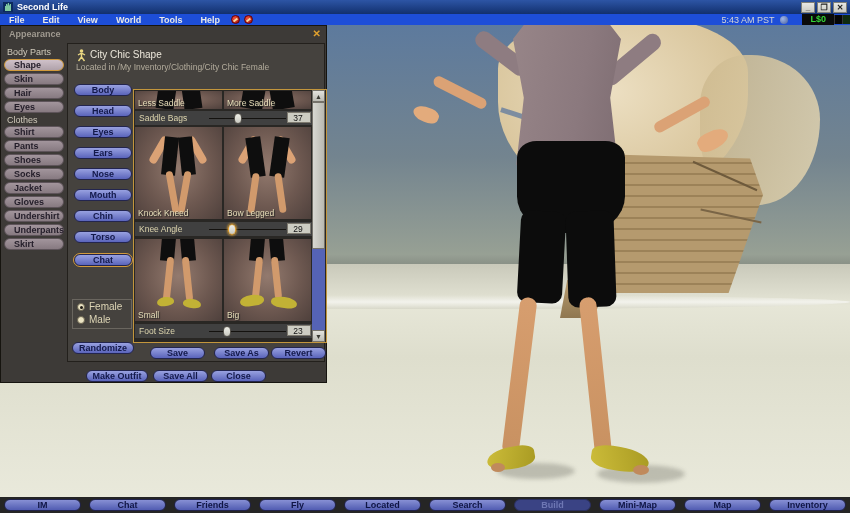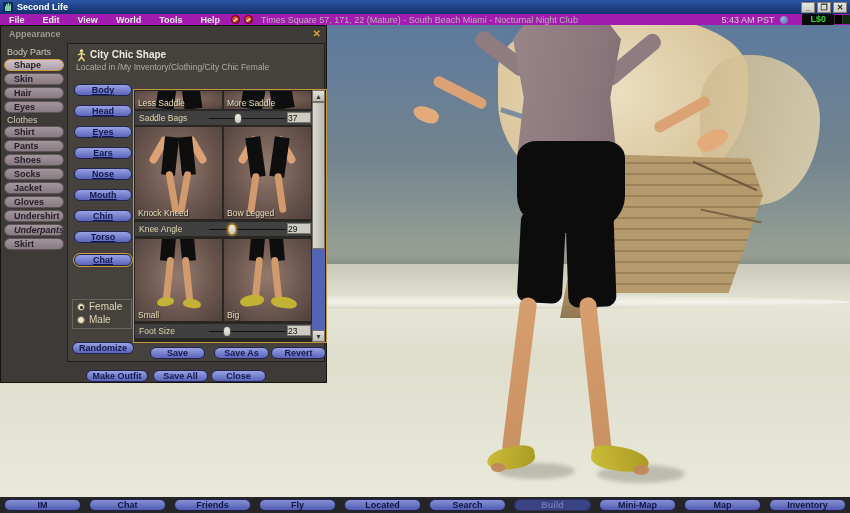--- a/index.html
+++ b/index.html
@@ -6,21 +6,21 @@
   body { background:#000; font-family:"Liberation Sans", sans-serif; }
   #root { position:relative; width:850px; height:513px; overflow:hidden; background:#444; }
 
   
   .titlebar { position:absolute; left:0; top:0; width:850px; height:14px;
     background:linear-gradient(#2d55a5,#12306e); display:flex; align-items:center; padding:0 3px; }
   .titlebar .logo { width:10px; height:10px; margin-right:4px; }
   .titlebar .title { color:#fff; font-size:9px; font-weight:bold; flex:1; }
   .winbtn { width:14px; height:11px; background:linear-gradient(#e8e8e4,#c9c9c2); border:1px solid #808078;
     color:#222; font-size:8px; line-height:9px; text-align:center; margin-left:2px; font-weight:bold; }
-  .menubar { position:absolute; left:0; top:14px; width:850px; height:11px; background:#a21caf;
+  .menubar { position:absolute; left:0; top:14px; width:850px; height:11px; background:#1d4ed8;
     display:flex; align-items:center; font-size:9px; color:#e8e8e8; }
   .menu-item { padding:0 9px; font-weight:bold; }
   .parcel-icon { width:9px; height:9px; border-radius:50%; background:radial-gradient(circle at 35% 35%, #f05040, #a01008);
     border:1px solid #600; margin:0 2px; position:relative; }
   .parcel-icon::after { content:""; position:absolute; left:1px; top:3px; width:5px; height:2px; background:#f8d8a0; transform:rotate(-40deg); }
   .location-text { color:#b5b5b5; margin-left:6px; font-size:9px; white-space:nowrap; overflow:hidden; }
   .statusright { margin-left:auto; display:flex; align-items:center; }
   .time-text { color:#d5d5d5; font-size:9px; margin-right:6px; }
   .globe { width:8px; height:8px; border-radius:50%; background:radial-gradient(circle at 35% 35%, #9fb6e8, #4a5f9a); margin-right:14px; }
   .money-chip { background:#0a0a0a; color:#34d634; font-size:9px; font-weight:bold; padding:0 8px; height:11px; line-height:11px; }
@@ -69,49 +69,49 @@
   .shoeR { position:absolute; left:186px; top:422px; width:58px; height:24px; background:linear-gradient(70deg,#cdbd3a,#a89a22); border-radius:40% 60% 55% 45%; transform:rotate(9deg); }
   .toeL { position:absolute; left:86px; top:438px; width:14px; height:9px; background:#c08a5c; border-radius:50%; }
   .toeR { position:absolute; left:228px; top:440px; width:16px; height:10px; background:#c08a5c; border-radius:50%; }
 
   
   .appwin { position:absolute; left:0; top:25px; width:327px; height:358px; background:#3d3a37; border:1px solid #16140f; }
   .appwin-title { position:absolute; left:8px; top:3px; color:#a09a90; font-size:9px; font-weight:bold; }
   .appwin-close { position:absolute; right:5px; top:2px; color:#dfa02e; font-size:10px; font-weight:bold; cursor:default; }
   .innerpanel { position:absolute; left:66px; top:17px; width:258px; height:319px; background:#45423e; border:1px solid #23201c; }
   .hdr-icon { position:absolute; left:8px; top:5px; width:11px; height:13px; }
-  .hdr-name { position:absolute; left:22px; top:5px; color:#ece7db; font-size:10px; font-weight:bold; }
+  .hdr-name { position:absolute; left:22px; top:5px; color:#ece7db; font-size:10px; font-weight:normal; }
   .hdr-loc { position:absolute; left:8px; top:18px; color:#b3ac9c; font-size:8.5px; }
 
   .pill { position:absolute; height:12px; border-radius:6px; font-size:9px; font-weight:bold; line-height:11px; cursor:default; }
   .tanpill { width:60px; background:linear-gradient(#a2959c,#877a81); color:#231d29; padding-left:9px; border:1px solid #5e545a; }
   .tanpill.sel { background:linear-gradient(#cfc1c9,#b0a2aa); border:1px solid #d19a3c; }
   .grouplabel { position:absolute; color:#cfc9ba; font-size:9px; }
 
   .bluepill { background:linear-gradient(#98a1e0,#5a64bb); color:#13194b; text-align:center; border:1px solid #23254e; }
   .bluepill.sel { outline:1px solid #d19a3c; }
-  .parttab { left:6px; width:58px; height:12px;text-decoration:underline; }
+  .parttab { left:6px; width:58px; height:12px; }
 
   .sexbox { position:absolute; left:4px; top:255px; width:60px; height:30px; border:1px solid #6a665f; }
   .radio-row { display:flex; align-items:center; height:13px; padding-left:4px; }
   .radio { width:8px; height:8px; border-radius:50%; background:#ece4c4; border:1px solid #6b6450; margin-right:4px; position:relative; }
   .radio.sel::after { content:""; position:absolute; left:2px; top:2px; width:3px; height:3px; border-radius:50%; background:#1c1812; }
   .radio-label { color:#ddd5b5; font-size:10px; }
 
   .previewpanel { position:absolute; left:65px; top:45px; width:194px; height:254px; border:1px solid #c3963c; background:#292724; }
   .thumbrow { position:absolute; left:1px; width:179px; overflow:hidden; }
   .thumb { position:absolute; top:0; width:87px; height:100%; background:radial-gradient(ellipse at 50% 45%, #937a6e 0%, #6d5850 55%, #4e403c 100%); overflow:hidden; }
   .thumb.t2 { left:89px; }
   .thumblabel { position:absolute; bottom:1px; left:3px; color:#e8dfba; font-size:8.5px; text-shadow:1px 1px 1px #222; }
   .sliderrow { position:absolute; left:1px; width:179px; height:14px; background:#404040; }
   .slidername { position:absolute; left:4px; top:2px; color:#ddd5ae; font-size:8.5px; }
   .slidertrack { position:absolute; left:74px; top:7px; width:77px; height:1px; background:#14120f; }
   .sliderthumb { position:absolute; top:-5px; width:8px; height:11px; background:linear-gradient(#efefe8,#c8c8c0); border:1px solid #55524c; border-radius:4px; }
   .sliderthumb.focus { border:1px solid #dd9f33; box-shadow:0 0 2px 1px rgba(221,159,51,.7); }
-  .valuebox { position:absolute; right:3px; top:1px; width:24px; height:11px; background:#ccccc2; border:1px solid #7c786e; color:#111; font-size:8.5px; text-align:left; padding-right:2px; line-height:10px; }
+  .valuebox { position:absolute; right:3px; top:1px; width:24px; height:11px; background:#ccccc2; border:1px solid #7c786e; color:#111; font-size:8.5px; text-align:center; padding-right:2px; line-height:10px; }
 
   
   .p-black { position:absolute; background:#0e0e0e; }
   .p-skin { position:absolute; background:#d19a6c; border-radius:4px; }
   .p-shoe { position:absolute; background:#c2b235; border-radius:50% 50% 40% 40%; }
 
   .scrollbar { position:absolute; right:1px; top:0; width:13px; height:100%; background:#5563b5; }
   .scrollbtn { position:absolute; left:0; width:13px; height:12px; background:linear-gradient(#e3e3de,#bcbcb4); border:1px solid #75726a;
     color:#3a3a34; font-size:7px; text-align:center; line-height:11px; }
   .scrollthumb { position:absolute; left:0; top:12px; width:13px; height:147px; background:linear-gradient(90deg,#d8d8d2,#b9b9b1); border:1px solid #75726a; }
@@ -142,21 +142,20 @@
 
   <div class="menubar">
     <span class="menu-item">File</span>
     <span class="menu-item">Edit</span>
     <span class="menu-item">View</span>
     <span class="menu-item">World</span>
     <span class="menu-item">Tools</span>
     <span class="menu-item">Help</span>
     <span class="parcel-icon"></span>
     <span class="parcel-icon"></span>
-    <span class="location-text">Times Square 57, 171, 22 (Mature) - South Beach Miami - Nocturnal Night Club</span>
     <span class="statusright">
       <span class="time-text">5:43 AM PST</span>
       <span class="globe"></span>
       <span class="money-chip">L$0</span>
       <span class="net-ind"></span>
       <span class="net-ind" style="background:#0f2a0f"></span>
     </span>
   </div>
 
   <div class="scene">
@@ -203,21 +202,21 @@
     <div class="pill tanpill" style="left:3px; top:61px;">Hair</div>
     <div class="pill tanpill" style="left:3px; top:75px;">Eyes</div>
     <span class="grouplabel" style="left:6px; top:89px;">Clothes</span>
     <div class="pill tanpill" style="left:3px; top:100px;">Shirt</div>
     <div class="pill tanpill" style="left:3px; top:114px;">Pants</div>
     <div class="pill tanpill" style="left:3px; top:128px;">Shoes</div>
     <div class="pill tanpill" style="left:3px; top:142px;">Socks</div>
     <div class="pill tanpill" style="left:3px; top:156px;">Jacket</div>
     <div class="pill tanpill" style="left:3px; top:170px;">Gloves</div>
     <div class="pill tanpill" style="left:3px; top:184px;">Undershirt</div>
-    <div class="pill tanpill" style="left:3px; top:198px;font-style:italic;">Underpants</div>
+    <div class="pill tanpill" style="left:3px; top:198px;">Underpants</div>
     <div class="pill tanpill" style="left:3px; top:212px;">Skirt</div>
 
     <div class="innerpanel">
       <svg class="hdr-icon" viewBox="0 0 11 13">
         <circle cx="5.5" cy="2" r="1.8" fill="#ead781"></circle>
         <path d="M5.5 4 L2 6 M5.5 4 L9 6 M5.5 4 L5.5 8 M5.5 8 L2.5 12 M5.5 8 L8.5 12" stroke="#ead781" stroke-width="1.4" fill="none"></path>
       </svg>
       <span class="hdr-name">City Chic Shape</span>
       <span class="hdr-loc">Located in /My Inventory/Clothing/City Chic Female</span>
 

